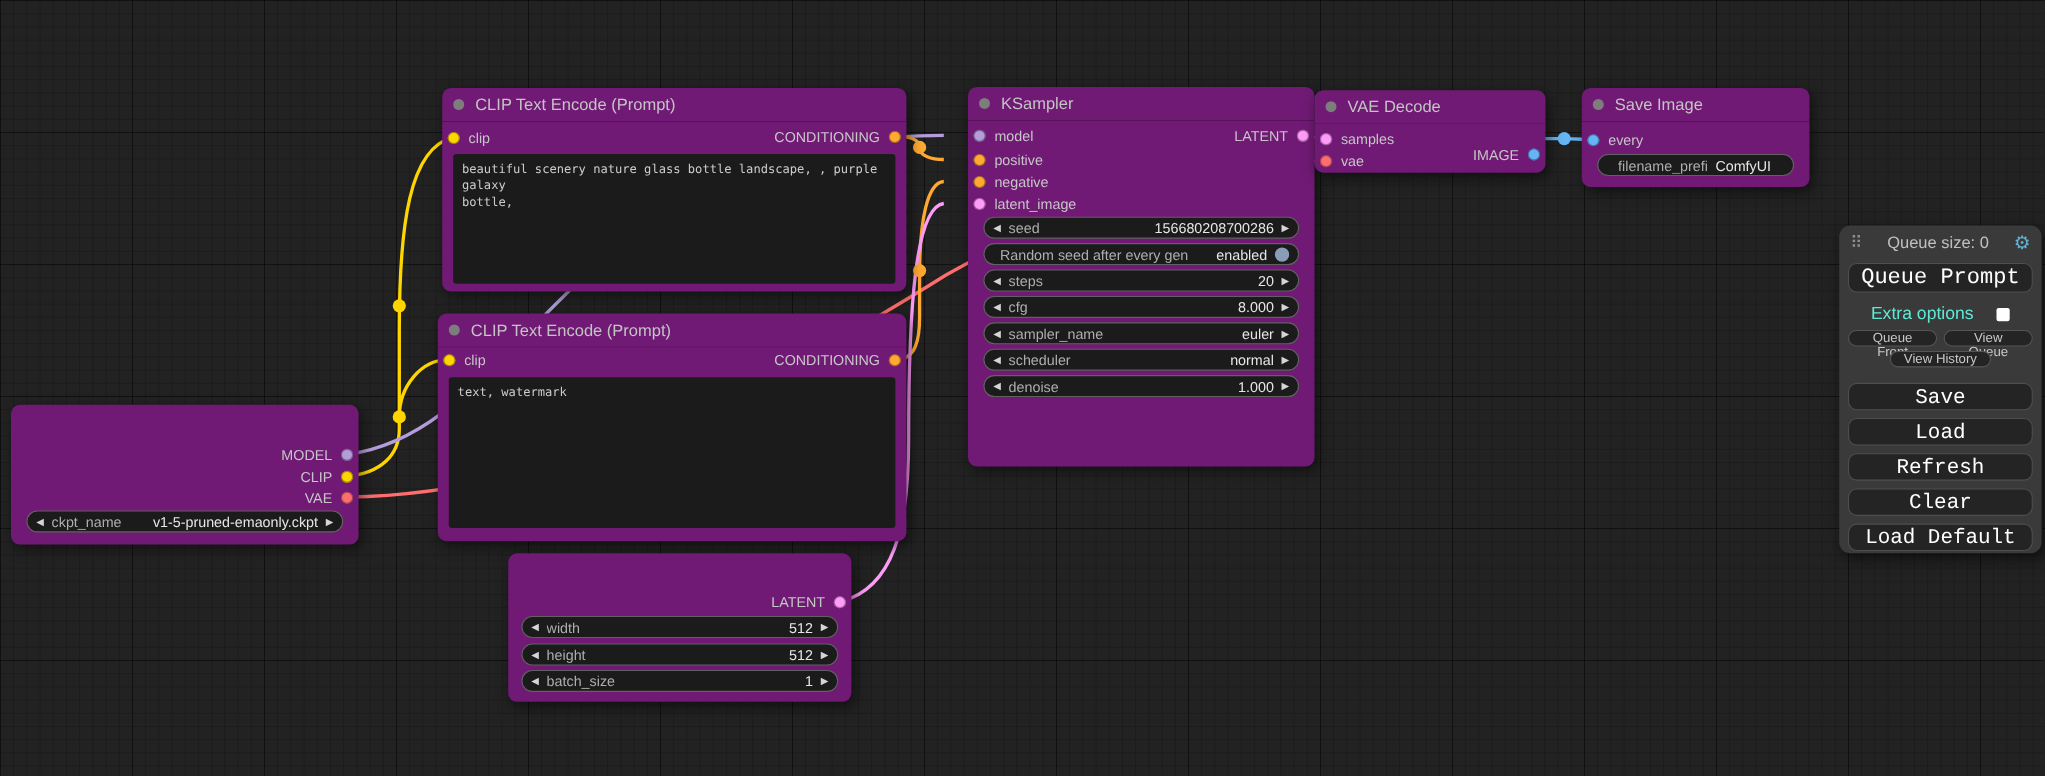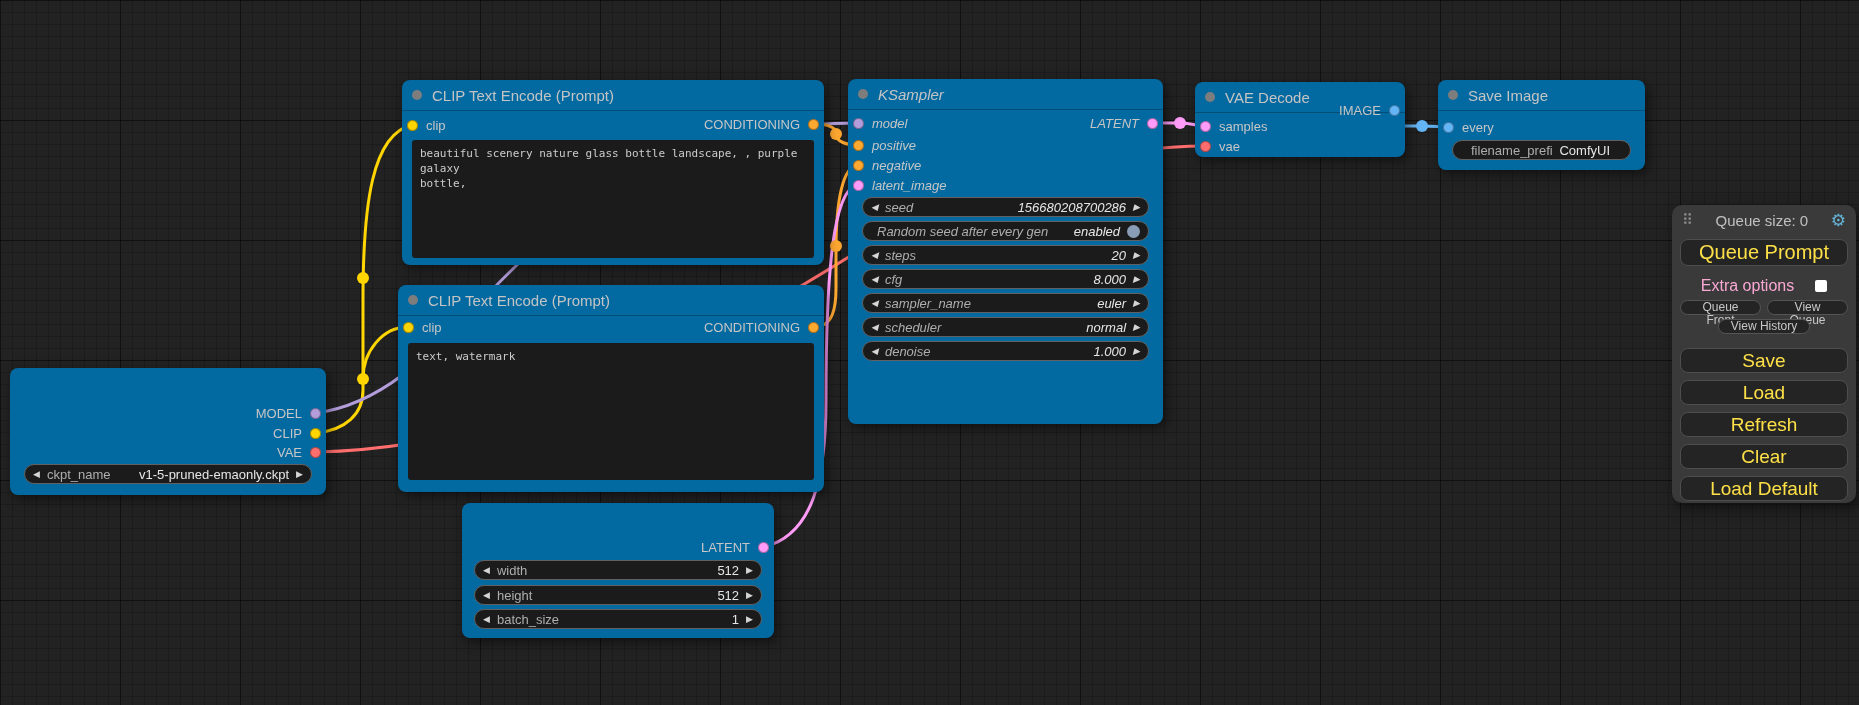--- a/index.html
+++ b/index.html
@@ -9,21 +9,21 @@
     background-color:#222222;
     background-image:
       linear-gradient(rgba(0,0,0,0.38) 1px, transparent 1px),
       linear-gradient(90deg, rgba(0,0,0,0.38) 1px, transparent 1px),
       linear-gradient(rgba(0,0,0,0.18) 1px, transparent 1px),
       linear-gradient(90deg, rgba(0,0,0,0.18) 1px, transparent 1px);
     background-size:120px 120px,120px 120px,12px 12px,12px 12px;
   }
   #wires{position:absolute;left:0;top:0;}
   .node{
-    position:absolute;background:#0369a1;border-radius:8px;
+    position:absolute;background:#701a75;border-radius:8px;
     box-shadow:3px 4px 12px rgba(0,0,0,0.5);color:#c8c8c8;
   }
   .node-title{
     height:30px;display:flex;align-items:center;padding:0 10px;
     font-size:15px;color:#c4c4c4;border-bottom:1px solid rgba(0,0,0,0.25);
     border-radius:8px 8px 0 0;
   }
   .tdot{width:10px;height:10px;border-radius:50%;background:#7d7d7d;margin-right:10px;flex:0 0 auto;}
   .slot{position:absolute;height:20px;display:flex;align-items:center;gap:8px;font-size:13px;color:#c6c6c6;white-space:nowrap;}
   .slot.in{left:5px;}
@@ -48,26 +48,26 @@
     position:absolute;left:1672px;top:205px;width:184px;height:298px;
     background:#3a3a3a;border-radius:10px;box-shadow:4px 5px 14px rgba(0,0,0,0.55);
     box-sizing:border-box;padding:0 8px;
   }
   .panel-header{height:30px;display:flex;align-items:center;gap:4px;padding:0 2px;}
   .drag{color:#8f8f8f;font-size:15px;}
   .qsize{flex:1;text-align:center;font-size:15px;color:#c0c0c0;}
   .gear{font-size:17px;line-height:1;cursor:pointer;}
   .btn{
     display:block;width:100%;box-sizing:border-box;background:#242424;
-    border:1px solid #4e4e4e;border-radius:8px;color:#fde047;
-    text-align:center;cursor:pointer;font-family:Liberation Sans, sans-serif;
+    border:1px solid #4e4e4e;border-radius:8px;color:#ffffff;
+    text-align:center;cursor:pointer;font-family:Liberation Mono, monospace;
   }
   .btn.qp{height:27px;font-size:20px;margin:4px 0 0 0;}
   .btn.action{height:25px;font-size:19px;margin:7px 0 0 0;text-align:center;}
-  .extra-row{margin-top:10px;display:flex;align-items:center;justify-content:center;gap:21px;font-size:16px;color:#f9a8d4;height:20px;}
+  .extra-row{margin-top:10px;display:flex;align-items:center;justify-content:center;gap:21px;font-size:16px;color:#5eead4;height:20px;}
   .checkbox{width:12px;height:12px;background:#ffffff;border-radius:2px;}
   .pill-row{display:flex;justify-content:center;gap:6px;margin-top:4px;}
   .pill{
     background:#242424;border:1px solid #555555;border-radius:8px;color:#c8c8c8;
     font-size:12px;height:15px;line-height:13px;padding:0 12px;cursor:pointer;
     font-family:"Liberation Sans",sans-serif;flex:1 1 auto;
   }
   .pill.half{flex:1 1 50%;}
   .pill.solo{flex:0 0 auto;}
   .actions{margin-top:14px;}
@@ -165,21 +165,21 @@
     <span class="warrow">▶</span>
   </div>
   <div class="widget" style="top:106px;left:12px;right:12px;">
     <span class="warrow">◀</span>
     <span class="wlabel">batch_size</span>
     <span class="wvalue">1</span>
     <span class="warrow">▶</span>
   </div>
 </div>
 
-<div class="node" style="left:848px;top:79px;width:315px;height:345px;font-style:italic;">
+<div class="node" style="left:880px;top:79px;width:315px;height:345px;">
   <div class="node-title">
     <span class="tdot"></span>
     <span>KSampler</span>
   </div>
   <div class="slot in" style="top:34px;">
     <span class="dot" style="background-color: rgb(179, 157, 219);"></span>
     <span>model</span>
   </div>
   <div class="slot in" style="top:56px;">
     <span class="dot" style="background-color: rgb(255, 169, 49);"></span>
@@ -246,21 +246,21 @@
     <span>VAE Decode</span>
   </div>
   <div class="slot in" style="top:34px;">
     <span class="dot" style="background-color: rgb(255, 156, 249);"></span>
     <span>samples</span>
   </div>
   <div class="slot in" style="top:54px;">
     <span class="dot" style="background-color: rgb(255, 110, 110);"></span>
     <span>vae</span>
   </div>
-  <div class="slot out" style="top:18px;">
+  <div class="slot out" style="top:48px;">
     <span>IMAGE</span>
     <span class="dot" style="background-color: rgb(100, 181, 246);"></span>
   </div>
 </div>
 
 <div class="node" style="left:1438px;top:80px;width:207px;height:90px;">
   <div class="node-title">
     <span class="tdot"></span>
     <span>Save Image</span>
   </div>

